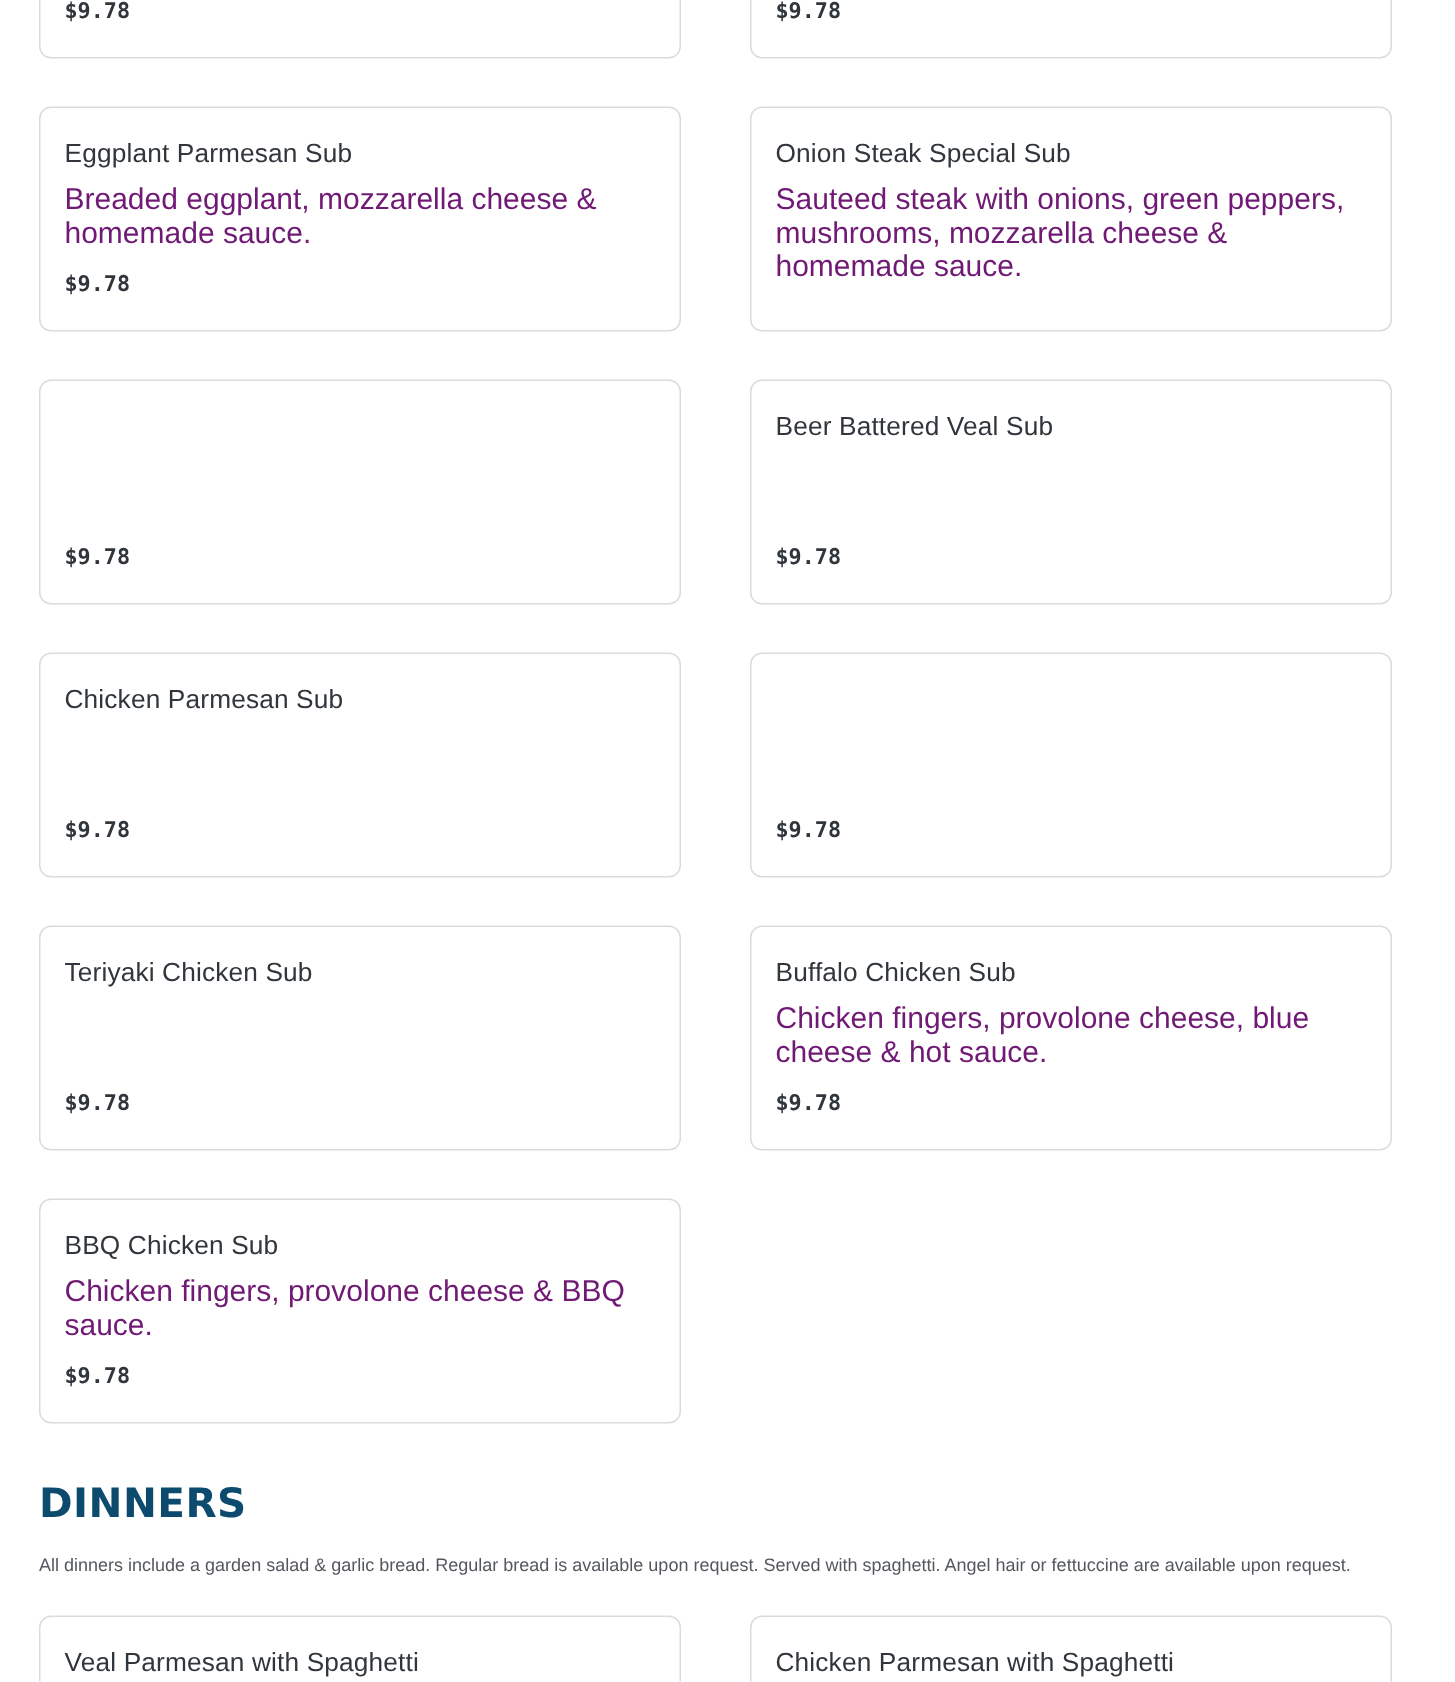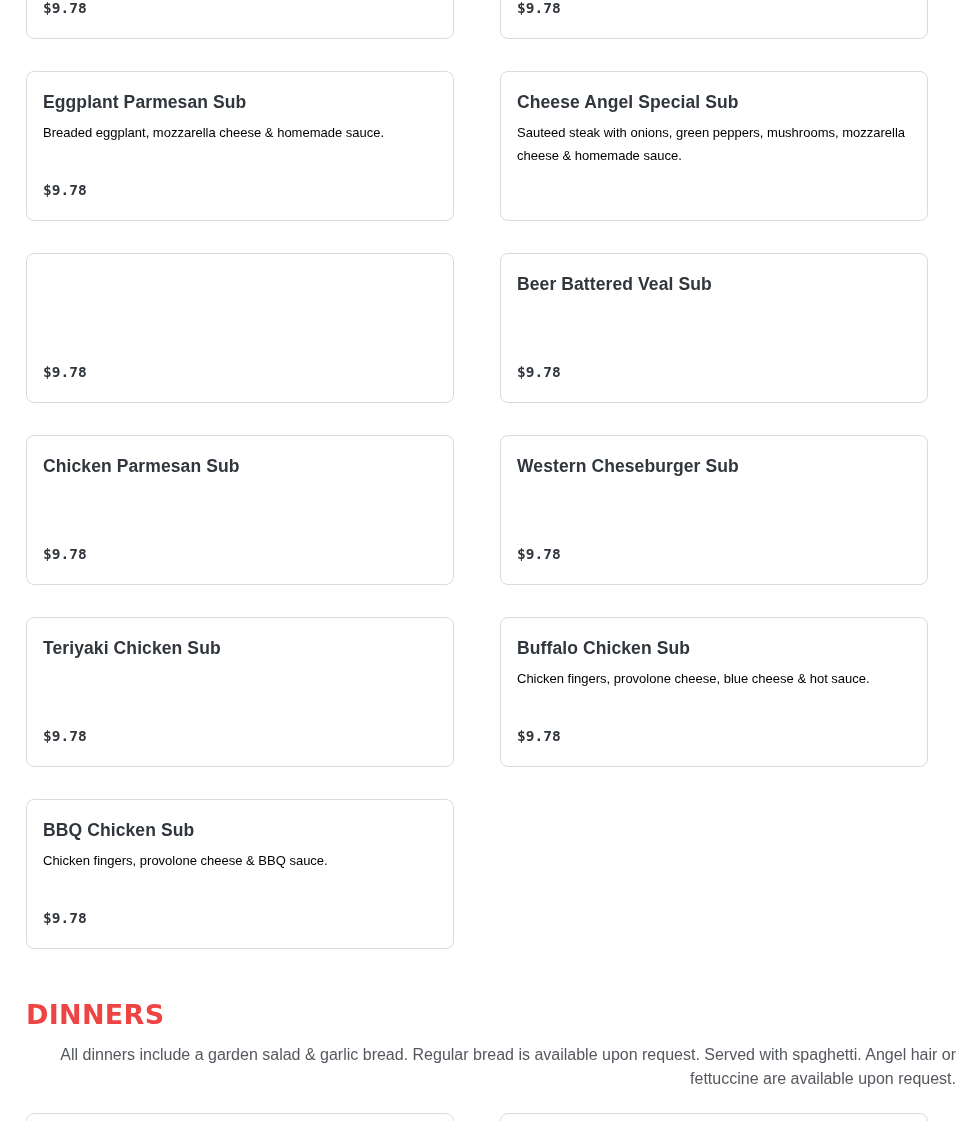--- a/index.html
+++ b/index.html
@@ -29,56 +29,55 @@
     background: #ffffff;
     padding: 18px 16px 20px 16px;
     display: flex;
     flex-direction: column;
     overflow: hidden;
   }
   .card-title {
     margin: 0;
     font-size: 17.5px;
     line-height: 24px;
-    font-weight: 700;
+    font-weight: 400;
     color: #30363c;
     letter-spacing: 0.1px;
   }
   .card-desc {
     margin: 8px 0 0 0;
-    font-size: 13px;
+    font-size: 20px;
     line-height: 22.5px;
-    color: #000000;
+    color: #701a75;
   }
   .card-desc:empty { display: none; }
   .card-price {
     margin-top: auto;
     font-family: "DejaVu Sans Mono", "Liberation Mono", monospace;
     font-weight: 700;
     font-size: 14.5px;
     line-height: 20px;
     color: #30363c;
   }
 
   .section-heading {
-    margin: 52px 0 0 0;
+    margin: 40px 0 0 0;
     font-family: "DejaVu Sans", "Liberation Sans", sans-serif;
     font-weight: 700;
     font-size: 27px;
     line-height: 28px;
     letter-spacing: 0.3px;
-    color: #ef4444;
+    color: #0c4a6e;
   }
   .section-note {
     margin: 14px 0 0 0;
     width: 930px;
-    font-size: 16px;
+    font-size: 12px;
     line-height: 24px;
     color: #54585e;
-    text-align: right;
   }
 </style>
 </head>
 <body>
 
 <main class="page">
 
   <section class="grid subs-grid">
 
     <article class="card">
@@ -87,40 +86,39 @@
     <article class="card">
       <div class="card-price">$9.78</div>
     </article>
 
     <article class="card">
       <h3 class="card-title">Eggplant Parmesan Sub</h3>
       <p class="card-desc">Breaded eggplant, mozzarella cheese &amp; homemade sauce.</p>
       <div class="card-price">$9.78</div>
     </article>
     <article class="card">
-      <h3 class="card-title">Cheese Angel Special Sub</h3>
+      <h3 class="card-title">Onion Steak Special Sub</h3>
       <p class="card-desc">Sauteed steak with onions, green peppers, mushrooms, mozzarella cheese &amp; homemade sauce.</p>
     </article>
 
     <article class="card">
       <div class="card-price">$9.78</div>
     </article>
     <article class="card">
       <h3 class="card-title">Beer Battered Veal Sub</h3>
 
       <div class="card-price">$9.78</div>
     </article>
 
     <article class="card">
       <h3 class="card-title">Chicken Parmesan Sub</h3>
 
       <div class="card-price">$9.78</div>
     </article>
     <article class="card">
-      <h3 class="card-title">Western Cheseburger Sub</h3>
       <div class="card-price">$9.78</div>
     </article>
 
     <article class="card">
       <h3 class="card-title">Teriyaki Chicken Sub</h3>
       <div class="card-price">$9.78</div>
     </article>
     <article class="card">
       <h3 class="card-title">Buffalo Chicken Sub</h3>
       <p class="card-desc">Chicken fingers, provolone cheese, blue cheese &amp; hot sauce.</p>

